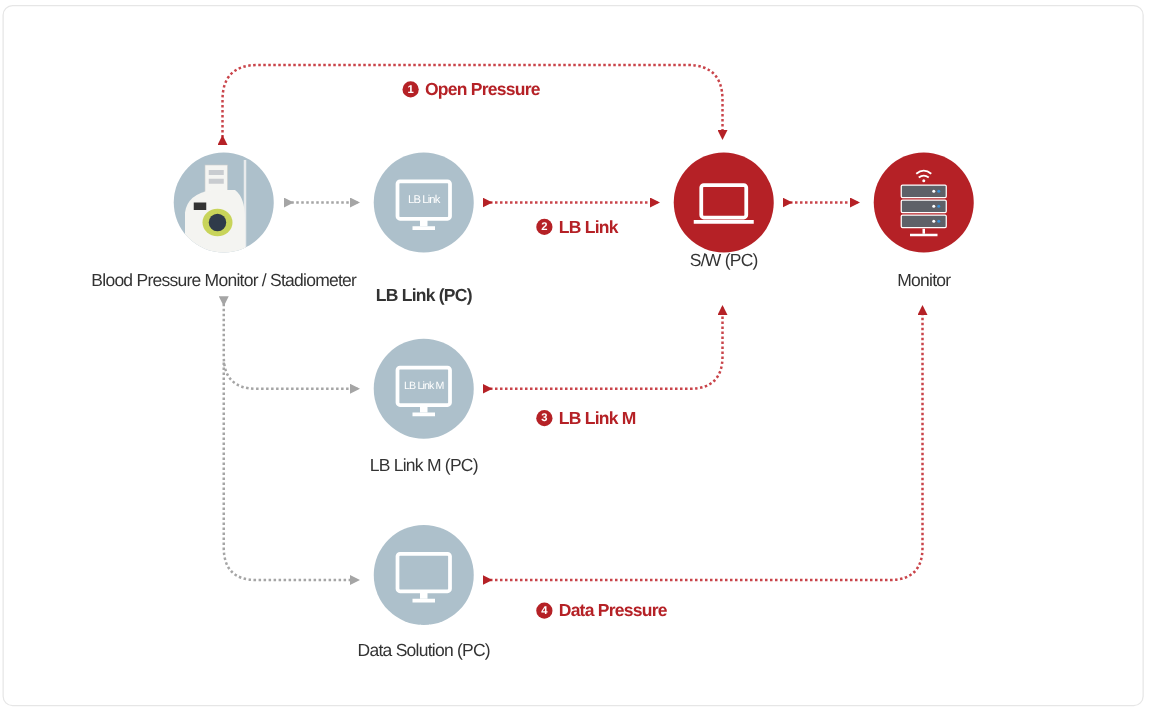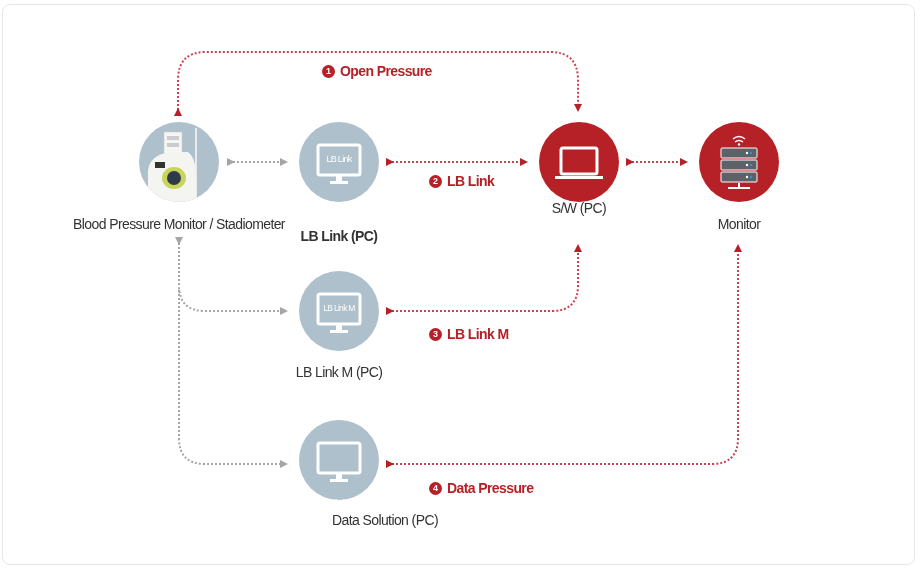--- a/index.html
+++ b/index.html
@@ -120,21 +120,21 @@
   </g>
 </svg>
 
 <div class="screen-text" style="left:339px; top:154px;">LB Link</div>
 <div class="screen-text" style="left:339px; top:303px; font-size:8.5px;">LB Link M</div>
 <div class="screen-text" style="left:339px; top:452px;margin-top:46px;">Solution</div>
 
 <div class="node-label" style="left:179px; top:216px;">Blood Pressure Monitor / Stadiometer</div>
 <div class="node-label" style="left:339px; top:228px;font-weight:bold;">LB Link (PC)</div>
 <div class="node-label" style="left:339px; top:364px;">LB Link M (PC)</div>
-<div class="node-label" style="left:339px; top:512px;margin-left:46px;">Data Solution (PC)</div>
+<div class="node-label" style="left:339px; top:512px;">Data Solution (PC)</div>
 <div class="node-label" style="left:579px; top:200px;">S/W (PC)</div>
 <div class="node-label" style="left:739px; top:216px;">Monitor</div>
 
 <div class="proto-label" style="left:322px; top:63px;">
   <span class="proto-num">1</span>
   <span>Open Pressure</span>
 </div>
 <div class="proto-label" style="left:429px; top:173px;">
   <span class="proto-num">2</span>
   <span>LB Link</span>

